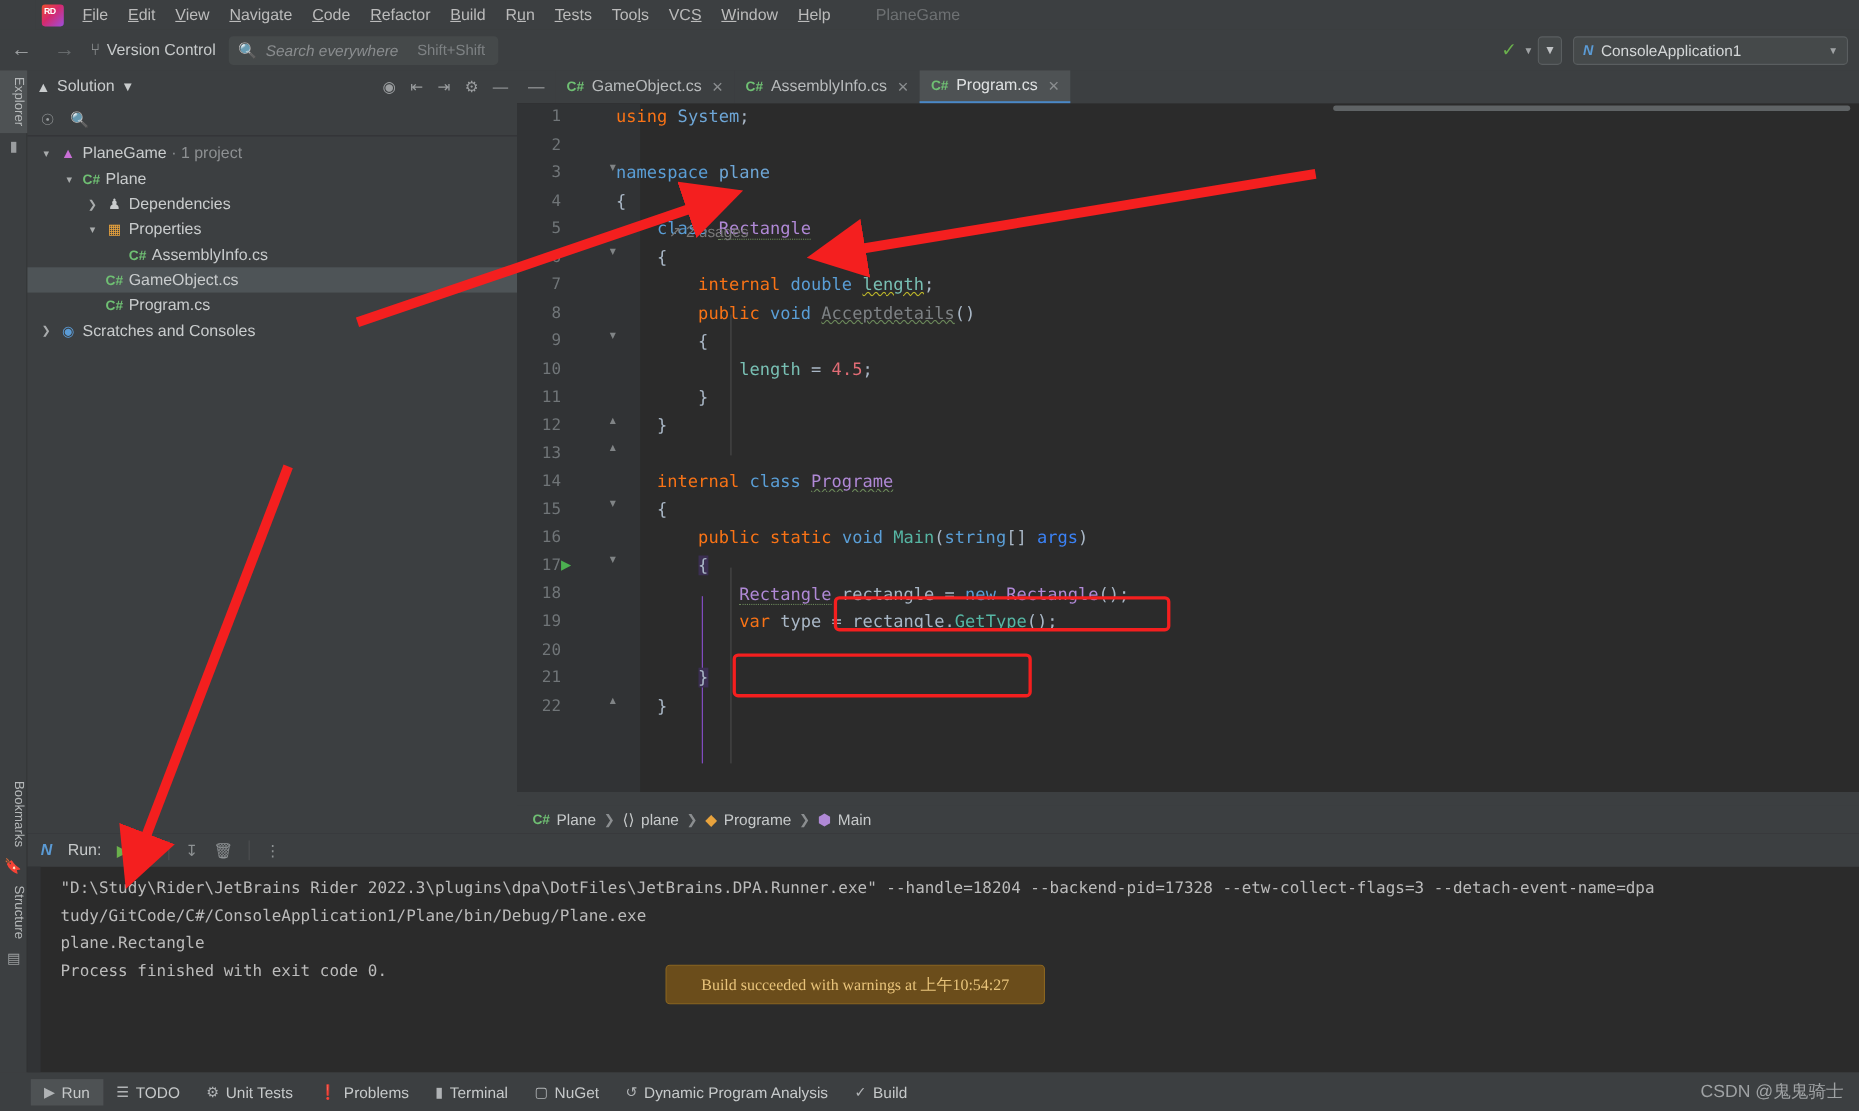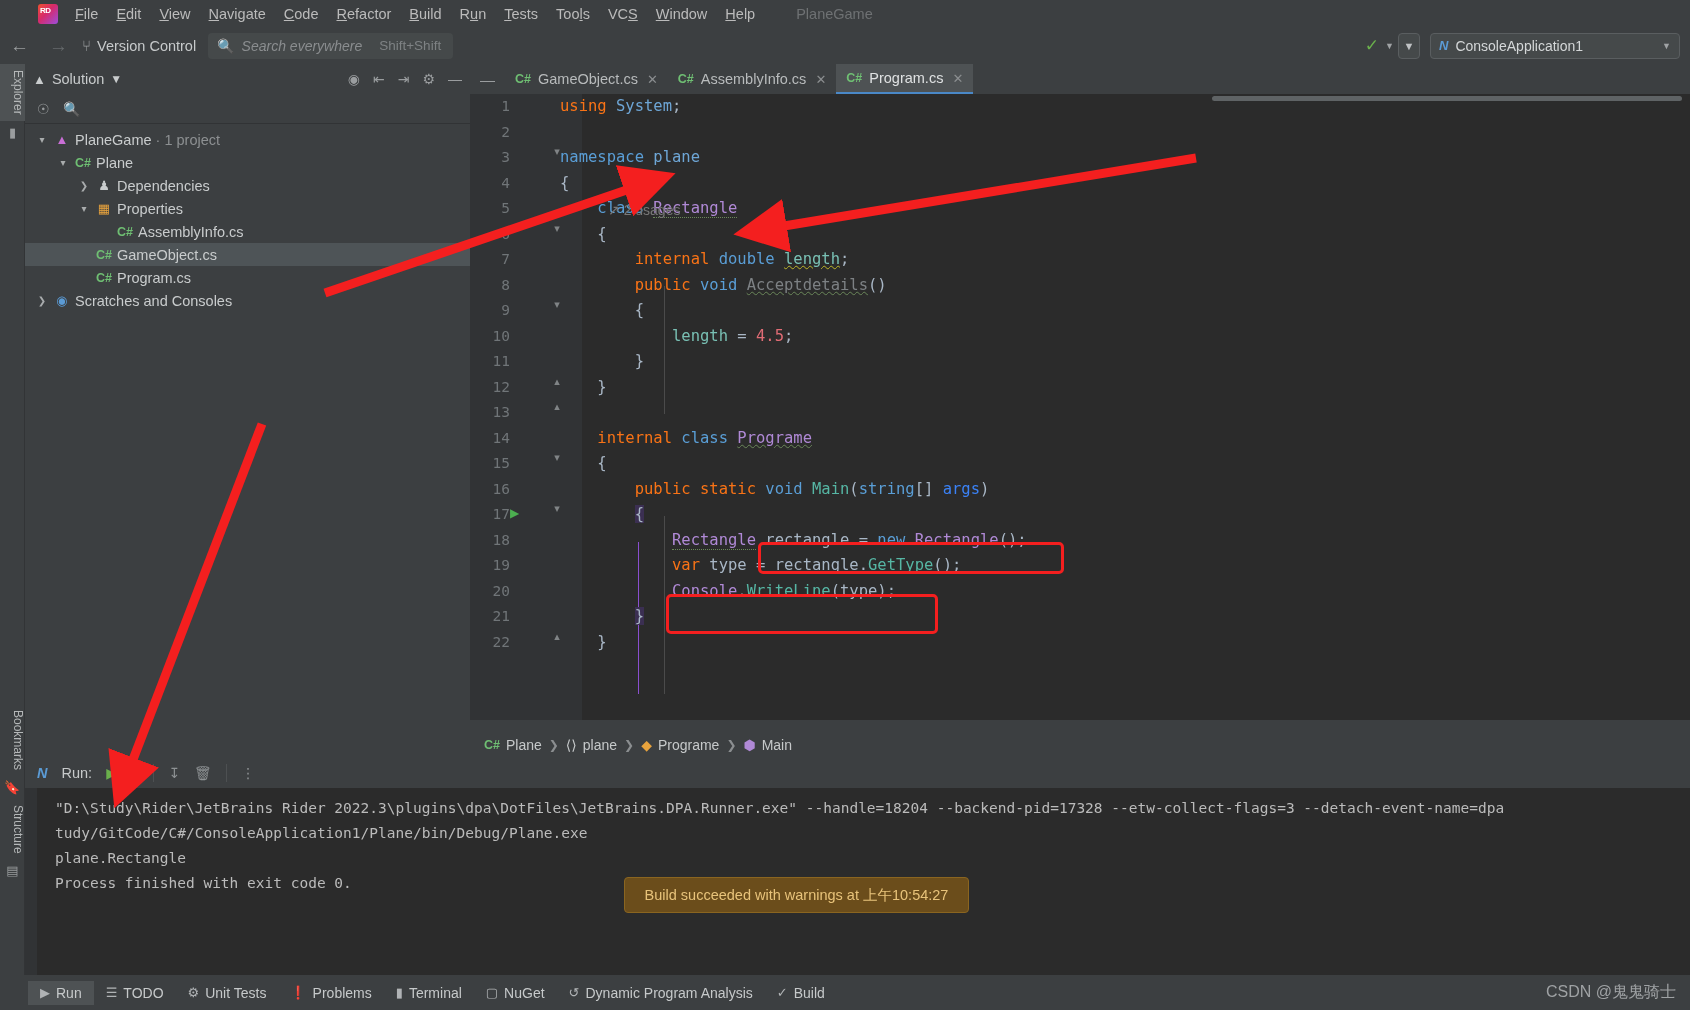--- a/index.html
+++ b/index.html
@@ -161,24 +161,24 @@
   .run-head .ic.off { color: #5c6062; }
   .vdiv { width: 1px; height: 18px; background: #4d5052; }
   .console {
     font-family: "DejaVu Sans Mono", monospace; font-size: 14.5px; color: #bbbbbb;
     padding: 8px 0 0 30px; white-space: pre; line-height: 25px;
   }
   .console-gutter { position: absolute; left: 0; top: 30px; bottom: 0; width: 12px; background: #313335; }
 
   
   .toast {
-    position: absolute; left: 624px; top: 877px; width: 345px; height: 36px;
+    position: absolute; left: 605px; top: 877px; width: 345px; height: 36px;
     background: #6b4d1b; border: 1px solid #8a6520; border-radius: 4px;
     display: flex; align-items: center; justify-content: center;
-    color: #e8c37a; font-size: 14.5px;
+    color: #e8c37a; font-size: 14.5px; font-family: Liberation Serif, serif;
   }
 
   
   .statusbar {
     position: absolute; left: 0; bottom: 0; width: 1690px; height: 35px;
     background: #3c3f41; display: flex; align-items: center; padding-left: 28px;
   }
   .sb-item { display: flex; align-items: center; gap: 6px; font-size: 14px;
              color: #c6c9ca; padding: 4px 12px; }
   .sb-item.active { background: #4e5254; }
@@ -348,21 +348,21 @@
         <div class="ln"><span class="lnum">10</span><span class="src">            <span class="fld">length</span> <span class="p">=</span> <span class="num">4.5</span><span class="p">;</span></span></div>
         <div class="ln"><span class="lnum">11</span><span class="src">        <span class="p">}</span></span></div>
         <div class="ln"><span class="lnum">12</span><span class="src">    <span class="p">}</span></span></div>
         <div class="ln"><span class="lnum">13</span><span class="src"></span></div>
         <div class="ln"><span class="lnum">14</span><span class="src">    <span class="k">internal</span> <span class="kb">class</span> <span class="ty u-green">Programe</span></span></div>
         <div class="ln"><span class="lnum">15</span><span class="src">    <span class="p">{</span></span></div>
         <div class="ln"><span class="lnum">16</span><span class="src">        <span class="k">public</span> <span class="k">static</span> <span class="kb">void</span> <span class="mt">Main</span><span class="p">(</span><span class="kb">string</span><span class="p">[]</span> <span class="gray">args</span><span class="p">)</span></span></div>
         <div class="ln"><span class="lnum">17</span><span class="src">        <span class="p sel-brace">{</span></span></div>
         <div class="ln"><span class="lnum">18</span><span class="src">            <span class="ty u-dot">Rectangle</span> <span class="id">rectangle</span> <span class="p">=</span> <span class="kb">new</span> <span class="ty">Rectangle</span><span class="p">();</span></span></div>
         <div class="ln"><span class="lnum">19</span><span class="src">            <span class="k">var</span> <span class="id">type</span> <span class="p">=</span> <span class="id">rectangle</span><span class="p">.</span><span class="mt">GetType</span><span class="p">();</span></span></div>
-        <div class="ln"><span class="lnum">20</span><span class="src">            <span class="ty">Console</span><span class="p">.</span><span class="mt">WriteLine</span><span class="p">(</span><span class="id">type</span><span class="p">);</span></span></div>
+        <div class="ln"><span class="lnum">20</span></div>
         <div class="ln"><span class="lnum">21</span><span class="src">        <span class="p sel-brace">}</span></span></div>
         <div class="ln"><span class="lnum">22</span><span class="src">    <span class="p">}</span></span></div>
       </div>
 
     <div class="usages" style="position:absolute; left:138px; top:108px; font-family:'Liberation Sans',sans-serif;">
       <span>↗</span>
       <span>2 usages</span>
     </div>
 
     <div class="gmark" style="position:absolute; left:40px; top:412px;">▶</div>

